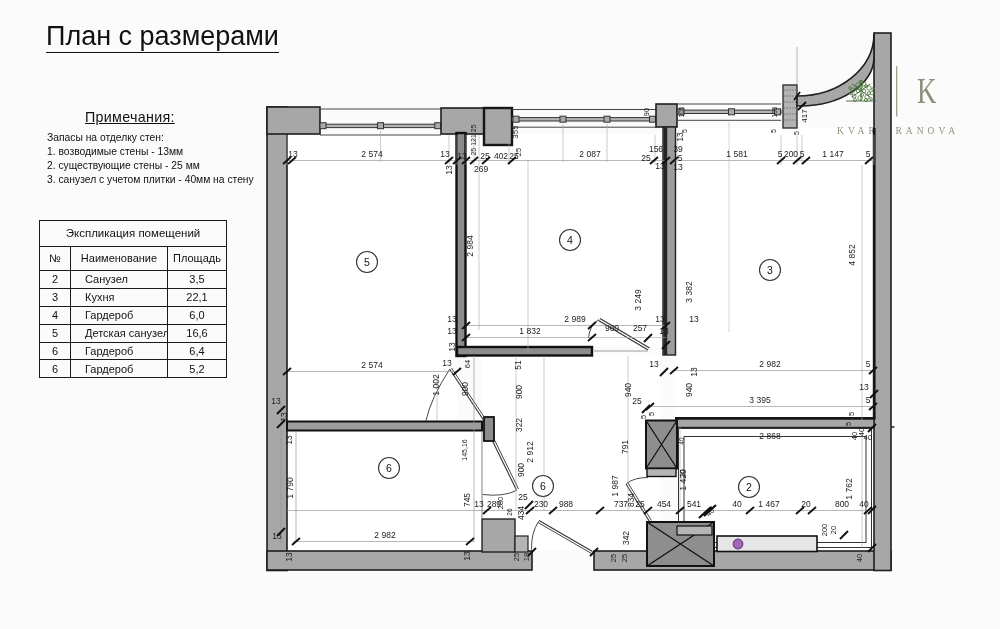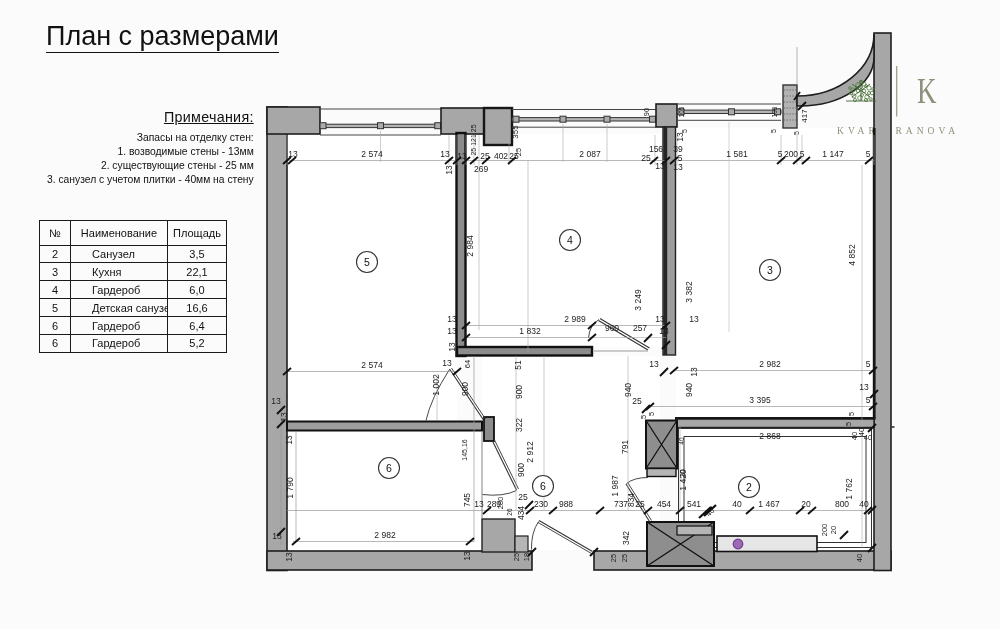--- a/index.html
+++ b/index.html
@@ -1,41 +1,44 @@
 <!DOCTYPE html>
 <html><head><meta charset="utf-8">
 <style>
 html,body{margin:0;padding:0;width:1000px;height:629px;background:#fbfbfb;overflow:hidden;}
 body{font-family:"Liberation Sans",sans-serif;color:#111;position:relative;}
 #title{position:absolute;left:46px;top:21px;font-size:27px;letter-spacing:0px;border-bottom:1.8px solid #111;padding-bottom:0px;}
-#notes{position:absolute;left:47px;top:110px;font-size:10.3px;line-height:14.1px;text-align:right;}
+#notes{position:absolute;left:47px;top:110px;font-size:10.3px;line-height:14.1px;}
 #notes .h{font-size:14.3px;margin-left:38px;margin-bottom:7px;text-decoration:underline;letter-spacing:0.3px;}
 table{position:absolute;left:39px;top:220px;width:187px;border-collapse:collapse;font-size:11px;table-layout:fixed;}
 td{border:1.8px solid #1a1a1a;padding:0;text-align:center;height:16.9px;overflow:hidden;white-space:nowrap;}
-td.nm{text-align:left;padding-left:21px;}
+td.nm{text-align:left;padding-left:14px;}
 </style></head>
 <body>
 
 <div id="title">План с размерами</div>
 
 <div id="notes">
 <div class="h">Примечания:</div>
 Запасы на отделку стен:<br>
 1. возводимые стены - 13мм<br>
 2. существующие стены - 25 мм<br>
 3. санузел с учетом плитки - 40мм на стену
 </div>
 
 <table>
 <colgroup>
       <col style="width:31px">
       <col style="width:97px">
       <col style="width:59px">
     </colgroup>
 <tbody>
+      <tr>
+        <td colspan="3" style="height:24.5px;font-size:11.5px">Экспликация помещений</td>
+      </tr>
 <tr>
         <td style="height:23.5px">№</td>
         <td>Наименование</td>
         <td>Площадь</td>
       </tr>
 <tr>
         <td>2</td>
         <td class="nm">Санузел</td>
         <td>3,5</td>
       </tr>

